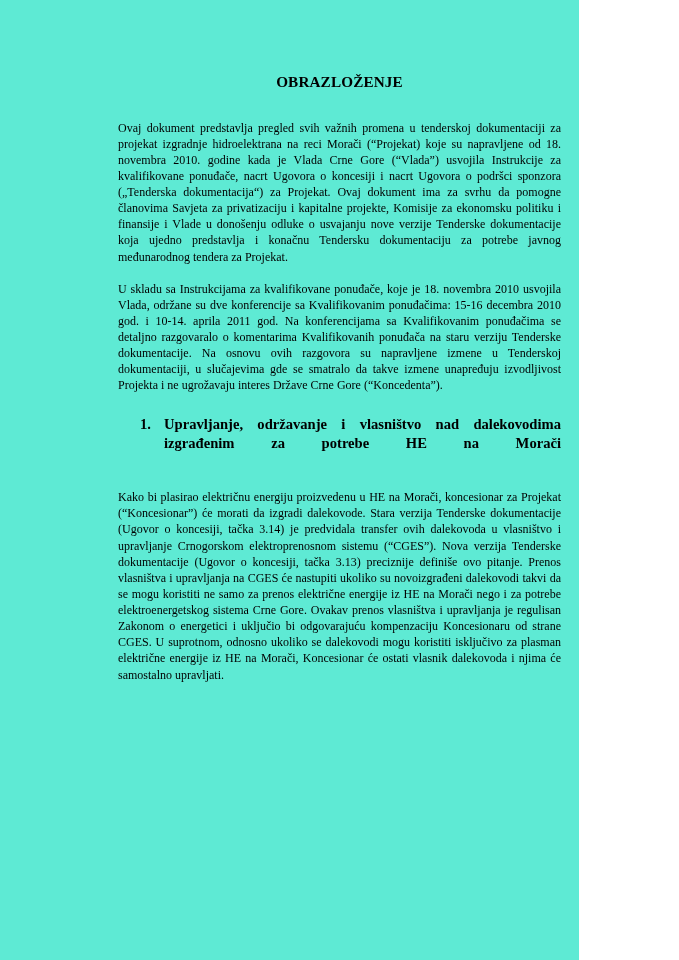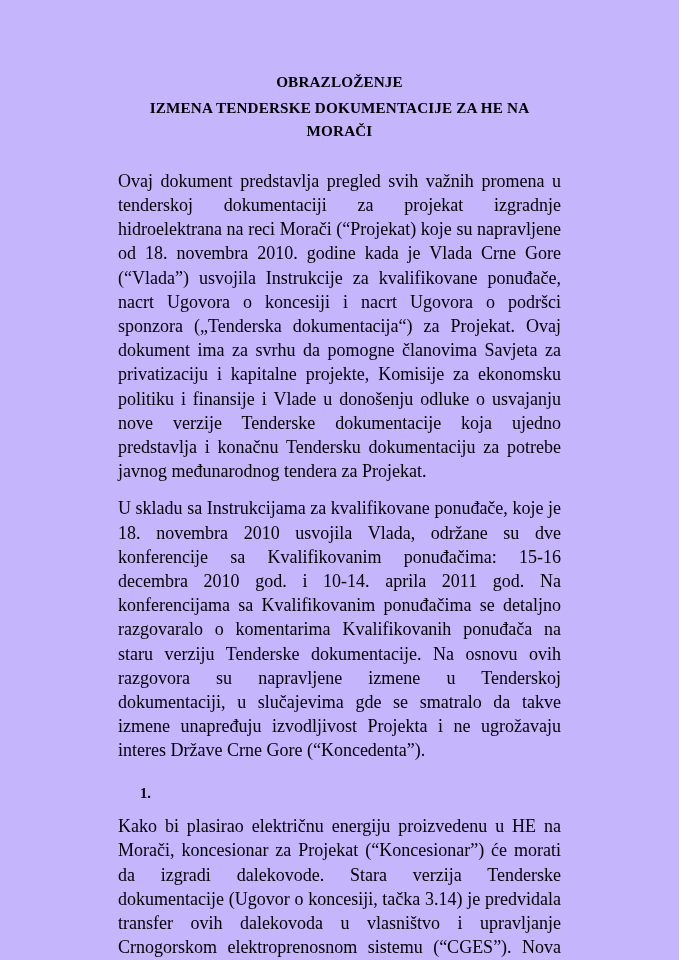--- a/index.html
+++ b/index.html
@@ -9,23 +9,23 @@
   }
   body {
     width: 679px;
     height: 960px;
     font-family: "Liberation Serif", "DejaVu Serif", serif;
     color: #000000;
     overflow: hidden;
   }
   .page {
     position: relative;
-    width: 679px;
+    width: 579px;
     height: 960px;
-    background: #c4b5fd;
+    background: #5eead4;
     box-sizing: border-box;
   }
   .content {
     position: absolute;
     left: 118px;
     top: 70px;
     width: 443px;
   }
   .title-block {
     text-align: center;
@@ -40,25 +40,25 @@
   }
   .doc-subtitle {
     font-weight: bold;
     font-size: 15.2px;
     letter-spacing: 0.15px;
     line-height: 1.55;
     margin: 0;
     padding: 0 2px;
   }
   p.body-par {
-    font-size: 18px;
+    font-size: 12px;
     line-height: 1.345;
     text-align: justify;
     text-justify: inter-word;
-    margin: 8px 0 13px 0;
+    margin: 16px 0 13px 0;
     hyphens: none;
   }
   p.body-par:last-child {
     margin-bottom: 0;
   }
   .section {
     margin-top: 21px;
   }
   .section-heading {
     display: flex;
@@ -88,27 +88,27 @@
   }
 </style>
 </head>
 <body>
 
 <div class="page">
   <div class="content">
 
     <div class="title-block">
       <div class="doc-title">OBRAZLOŽENJE</div>
-      <div class="doc-subtitle">IZMENA TENDERSKE DOKUMENTACIJE ZA HE NA MORAČI</div>
     </div>
 
     <p class="body-par">Ovaj dokument predstavlja pregled svih važnih promena u tenderskoj dokumentaciji za projekat izgradnje hidroelektrana na reci Morači (“Projekat) koje su napravljene od 18. novembra 2010. godine kada je Vlada Crne Gore (“Vlada”) usvojila Instrukcije za kvalifikovane ponuđače, nacrt Ugovora o koncesiji i nacrt Ugovora  o podršci sponzora („Tenderska dokumentacija“) za Projekat. Ovaj dokument ima za svrhu da pomogne članovima Savjeta za privatizaciju i kapitalne projekte, Komisije za ekonomsku politiku i finansije i Vlade u donošenju odluke o usvajanju nove verzije Tenderske dokumentacije koja ujedno predstavlja i konačnu Tendersku dokumentaciju za potrebe javnog međunarodnog tendera za Projekat.</p>
     <p class="body-par">U skladu sa Instrukcijama za kvalifikovane ponuđače, koje je 18. novembra 2010 usvojila Vlada, održane su dve konferencije sa Kvalifikovanim ponuđačima: 15-16 decembra 2010 god. i 10-14. aprila 2011 god. Na konferencijama sa Kvalifikovanim ponuđačima se detaljno razgovaralo o komentarima Kvalifikovanih ponuđača na staru verziju Tenderske dokumentacije. Na osnovu ovih razgovora su napravljene izmene u Tenderskoj dokumentaciji, u slučajevima gde se smatralo da takve izmene unapređuju izvodljivost Projekta i ne ugrožavaju interes Države Crne Gore (“Koncedenta”).</p>
 
     <div class="section">
       <div class="section-heading">
         <span class="section-number">1.</span>
+        <span class="section-title two-line">Upravljanje, održavanje i vlasništvo nad dalekovodima izgrađenim za potrebe HE na Morači</span>
       </div>
       <p class="body-par">Kako bi plasirao električnu energiju proizvedenu u HE na Morači, koncesionar za Projekat (“Koncesionar”) će morati da izgradi dalekovode. Stara verzija Tenderske dokumentacije (Ugovor o koncesiji, tačka 3.14) je predvidala transfer ovih dalekovoda u vlasništvo i  upravljanje Crnogorskom elektroprenosnom sistemu (“CGES”). Nova verzija Tenderske dokumentacije (Ugovor o koncesiji, tačka 3.13) preciznije definiše ovo pitanje. Prenos vlasništva i upravljanja na CGES će nastupiti ukoliko su novoizgrađeni dalekovodi takvi da se mogu koristiti ne samo za prenos električne energije iz HE na Morači nego i za potrebe elektroenergetskog sistema Crne Gore. Ovakav prenos vlasništva i upravljanja je regulisan Zakonom o energetici i uključio bi odgovarajuću kompenzaciju Koncesionaru od strane CGES. U suprotnom, odnosno ukoliko se dalekovodi mogu koristiti isključivo za plasman električne energije iz HE na Morači, Koncesionar će ostati vlasnik dalekovoda i njima će samostalno upravljati.</p>
     </div>
 
   </div>
 </div>
 
 </body></html>

